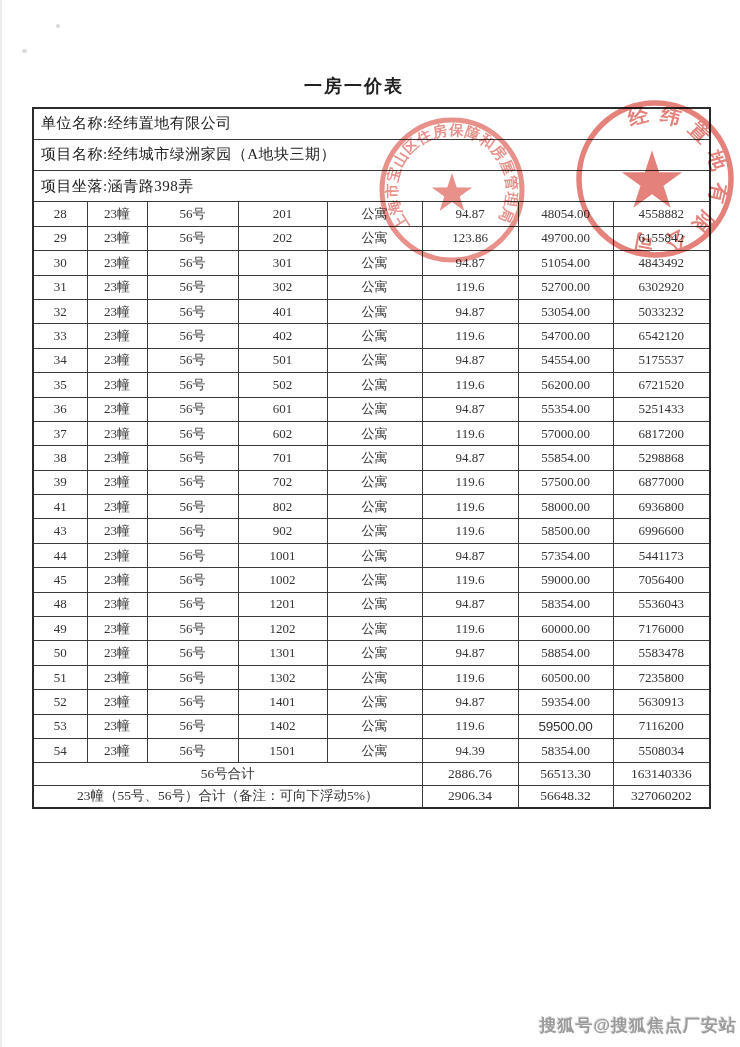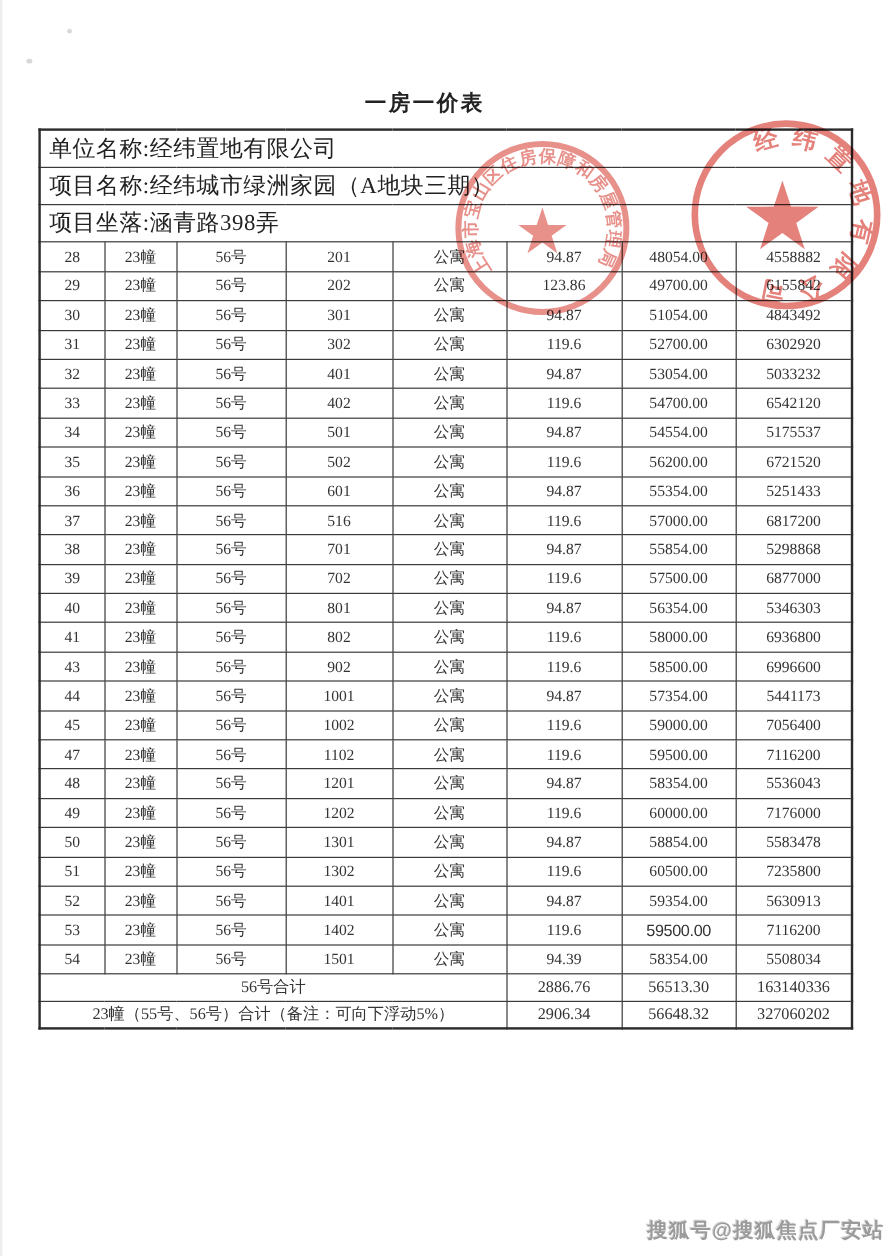--- a/index.html
+++ b/index.html
@@ -30,21 +30,21 @@
     font-size:13px;color:#333;
   }
   table.price td{
     border:1px solid #3a3a3a;
     text-align:center;vertical-align:middle;
     padding:0;overflow:hidden;white-space:nowrap;
   }
   table.price{border:2px solid #2b2b2b;}
   tr.hdr-row{height:31.3px;}
   tr.hdr-row td{
-    text-align:left;padding-left:7px;font-size:19px;color:#222;
+    text-align:left;padding-left:7px;font-size:15px;color:#222;
     letter-spacing:.5px;
   }
   tr.data-row{height:24.4px;}
   tr.sum-row{height:22.5px;}
   tr.sum-row td{font-size:13.5px;margin-top:28px;}
   td.patched{font-family:"Liberation Sans","DejaVu Sans",sans-serif;font-size:13.5px;letter-spacing:-0.3px;}
 
   .stamp{
     position:absolute;
     mix-blend-mode:multiply;
@@ -182,21 +182,21 @@
           <td>601</td>
           <td>公寓</td>
           <td>94.87</td>
           <td>55354.00</td>
           <td>5251433</td>
         </tr>
         <tr class="data-row">
           <td>37</td>
           <td>23幢</td>
           <td>56号</td>
-          <td>516</td>
+          <td>602</td>
           <td>公寓</td>
           <td>119.6</td>
           <td>57000.00</td>
           <td>6817200</td>
         </tr>
         <tr class="data-row">
           <td>38</td>
           <td>23幢</td>
           <td>56号</td>
           <td>701</td>
@@ -209,30 +209,20 @@
           <td>39</td>
           <td>23幢</td>
           <td>56号</td>
           <td>702</td>
           <td>公寓</td>
           <td>119.6</td>
           <td>57500.00</td>
           <td>6877000</td>
         </tr>
         <tr class="data-row">
-          <td>40</td>
-          <td>23幢</td>
-          <td>56号</td>
-          <td>801</td>
-          <td>公寓</td>
-          <td>94.87</td>
-          <td>56354.00</td>
-          <td>5346303</td>
-        </tr>
-        <tr class="data-row">
           <td>41</td>
           <td>23幢</td>
           <td>56号</td>
           <td>802</td>
           <td>公寓</td>
           <td>119.6</td>
           <td>58000.00</td>
           <td>6936800</td>
         </tr>
         <tr class="data-row">
@@ -257,30 +247,20 @@
         </tr>
         <tr class="data-row">
           <td>45</td>
           <td>23幢</td>
           <td>56号</td>
           <td>1002</td>
           <td>公寓</td>
           <td>119.6</td>
           <td>59000.00</td>
           <td>7056400</td>
-        </tr>
-        <tr class="data-row">
-          <td>47</td>
-          <td>23幢</td>
-          <td>56号</td>
-          <td>1102</td>
-          <td>公寓</td>
-          <td>119.6</td>
-          <td>59500.00</td>
-          <td>7116200</td>
         </tr>
         <tr class="data-row">
           <td>48</td>
           <td>23幢</td>
           <td>56号</td>
           <td>1201</td>
           <td>公寓</td>
           <td>94.87</td>
           <td>58354.00</td>
           <td>5536043</td>

